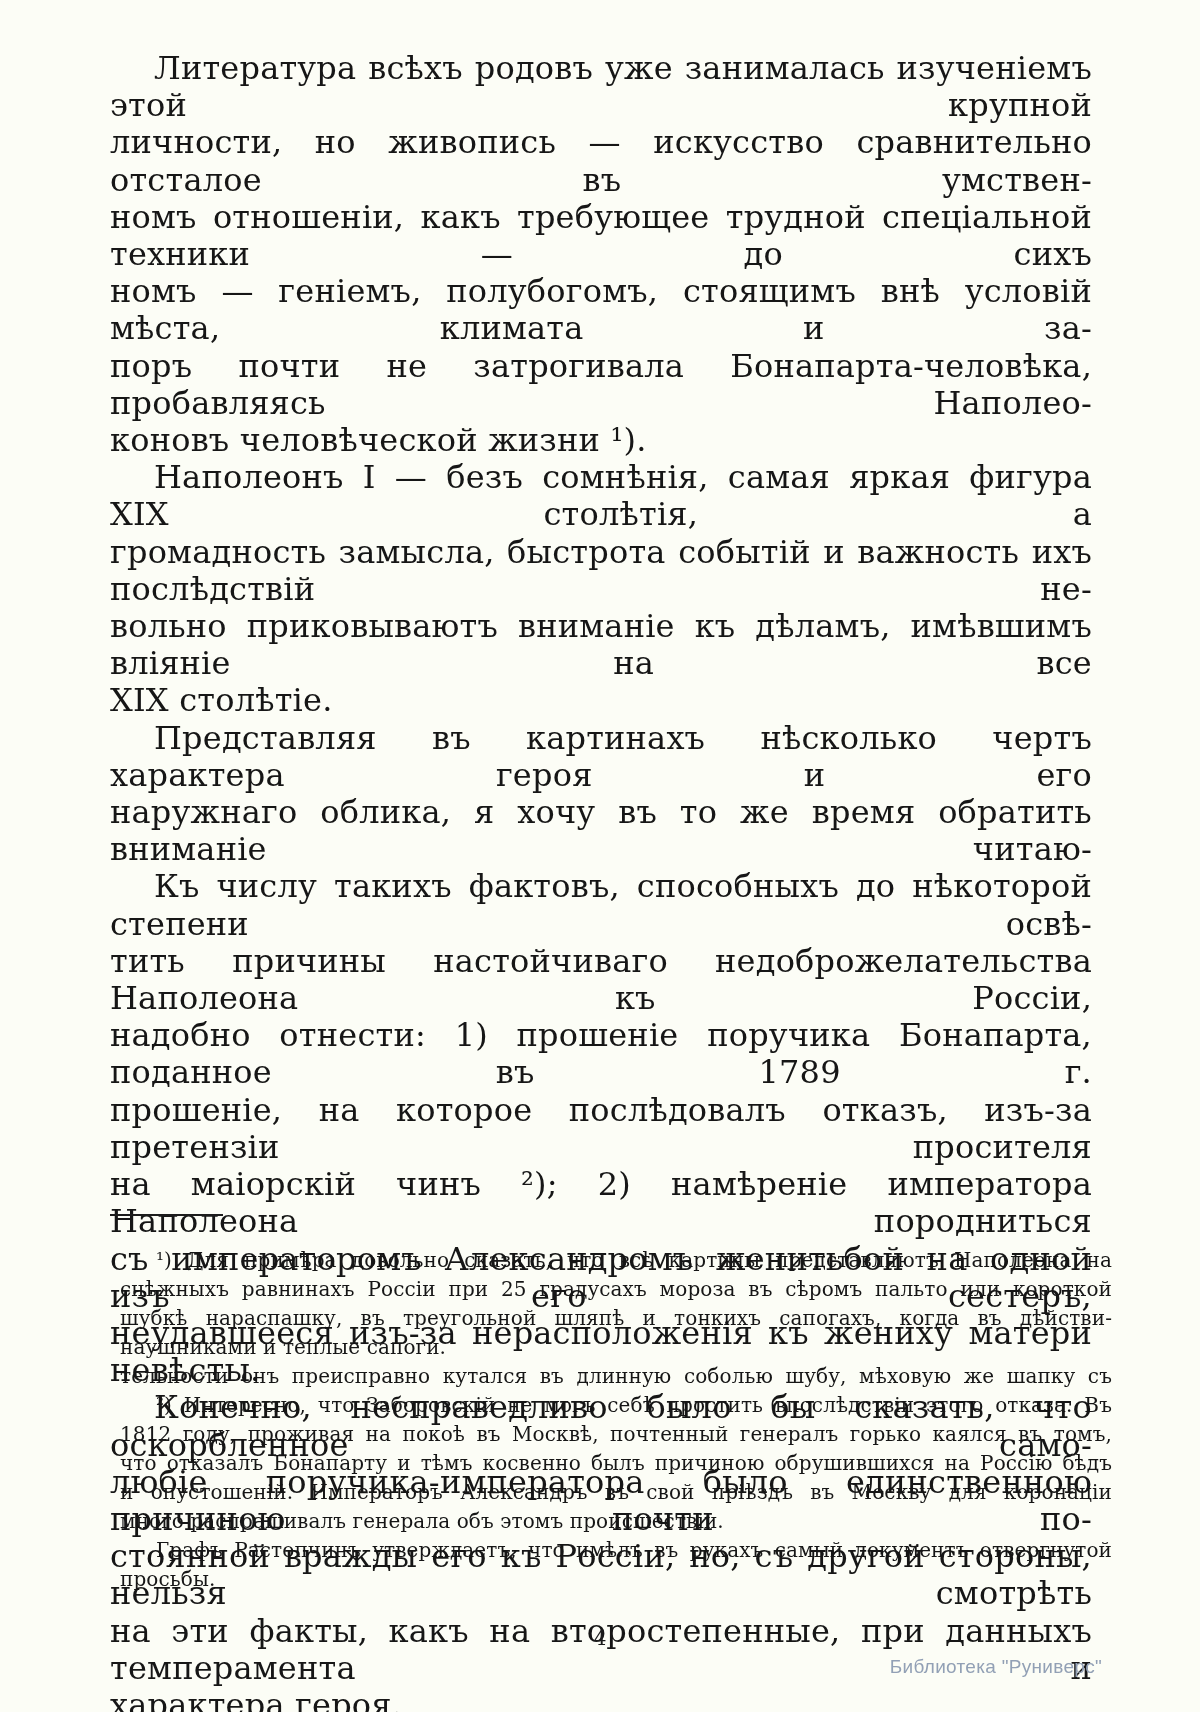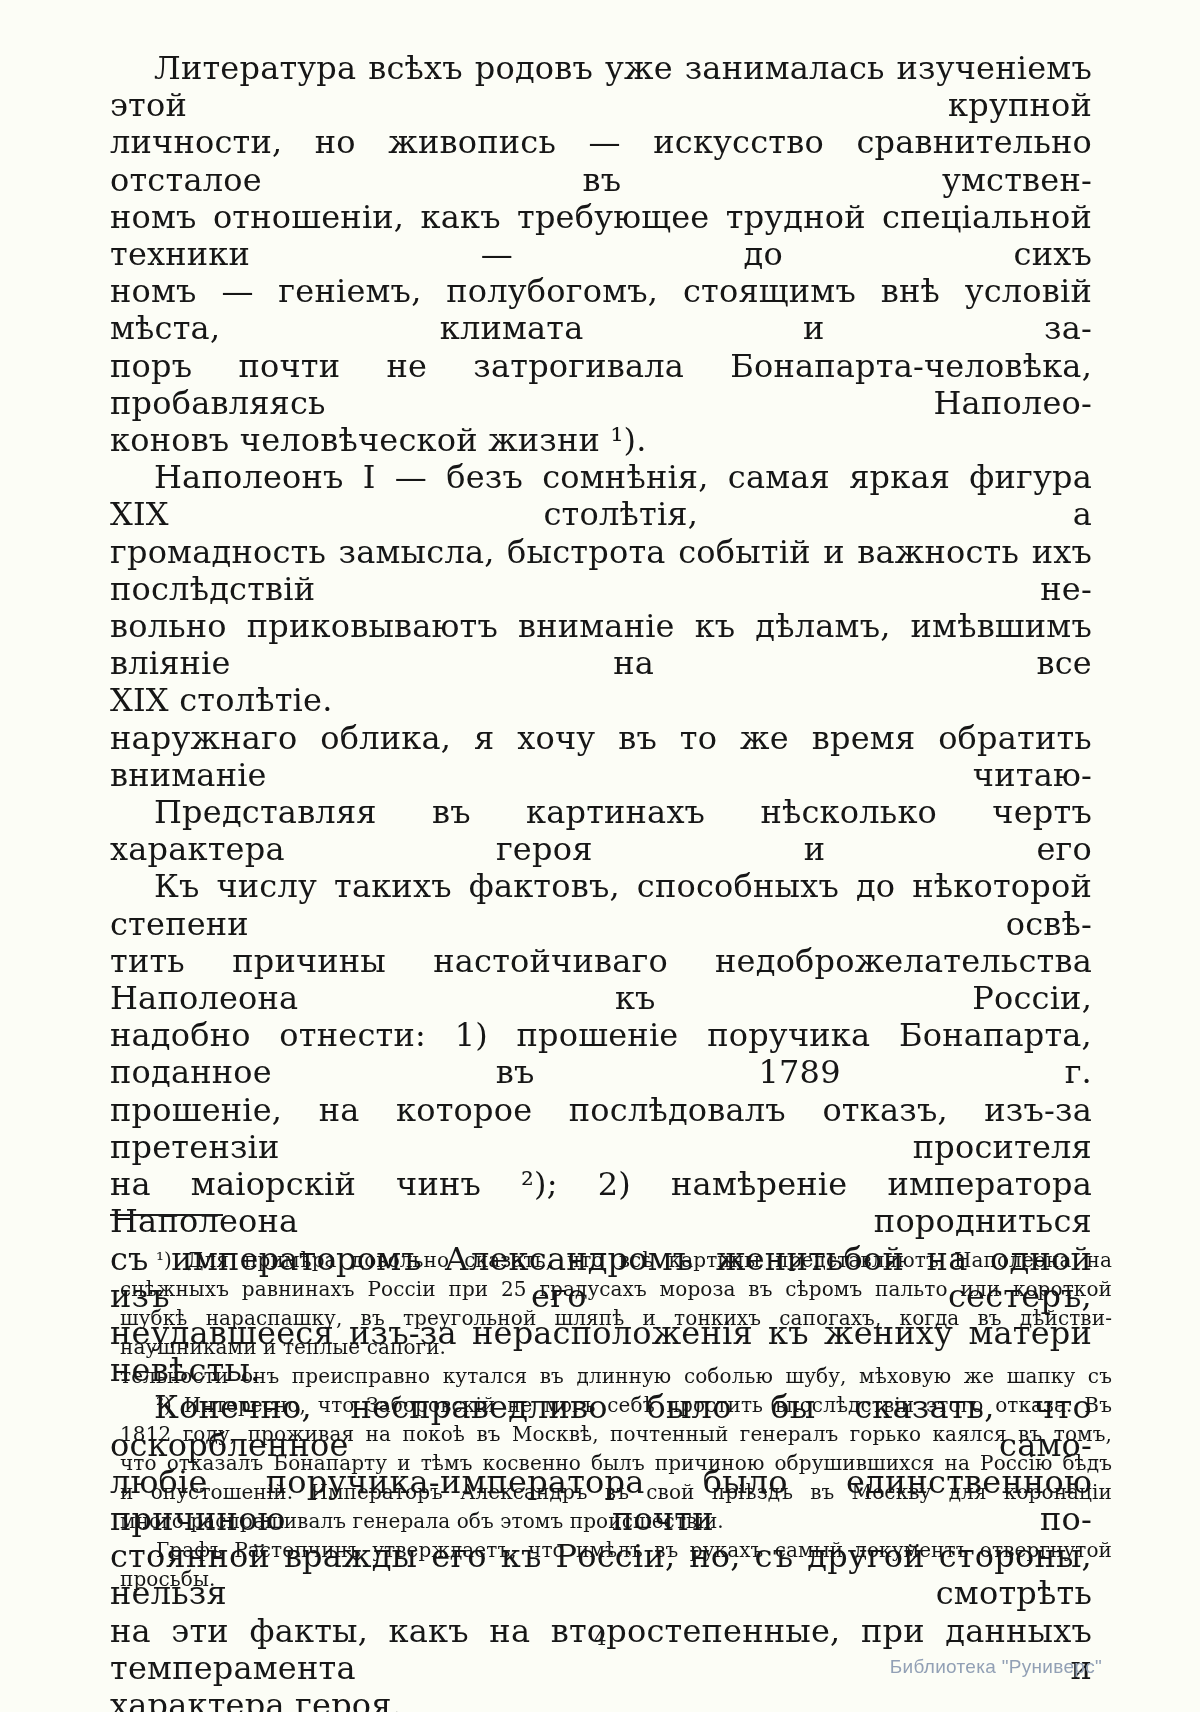--- a/index.html
+++ b/index.html
@@ -99,22 +99,22 @@
         <div class="line">поръ почти не затрогивала Бонапарта-человѣка, пробавляясь Наполео-</div>
         <div class="line last">коновъ человѣческой жизни ¹).</div>
       </div>
       <div class="para">
         <div class="line first">Наполеонъ I — безъ сомнѣнія, самая яркая фигура XIX столѣтія, а</div>
         <div class="line">громадность замысла, быстрота событій и важность ихъ послѣдствій не-</div>
         <div class="line">вольно приковываютъ вниманіе къ дѣламъ, имѣвшимъ вліяніе на все</div>
         <div class="line last">XIX столѣтіе.</div>
       </div>
       <div class="para">
+        <div class="line first">Представляя въ картинахъ нѣсколько чертъ характера героя и его</div>
         <div class="line">наружнаго облика, я хочу въ то же время обратить вниманіе читаю-</div>
-        <div class="line first">Представляя въ картинахъ нѣсколько чертъ характера героя и его</div>
       </div>
       <div class="para">
         <div class="line first">Къ числу такихъ фактовъ, способныхъ до нѣкоторой степени освѣ-</div>
         <div class="line">тить причины настойчиваго недоброжелательства Наполеона къ Россіи,</div>
         <div class="line">надобно отнести: 1) прошеніе поручика Бонапарта, поданное въ 1789 г.</div>
         <div class="line">прошеніе, на которое послѣдовалъ отказъ, изъ-за претензіи просителя</div>
         <div class="line">на маіорскій чинъ ²); 2) намѣреніе императора Наполеона породниться</div>
         <div class="line">съ императоромъ Александромъ женитьбой на одной изъ его сестеръ,</div>
         <div class="line last">неудавшееся изъ-за нерасположенія къ жениху матери невѣсты.</div>
       </div>

